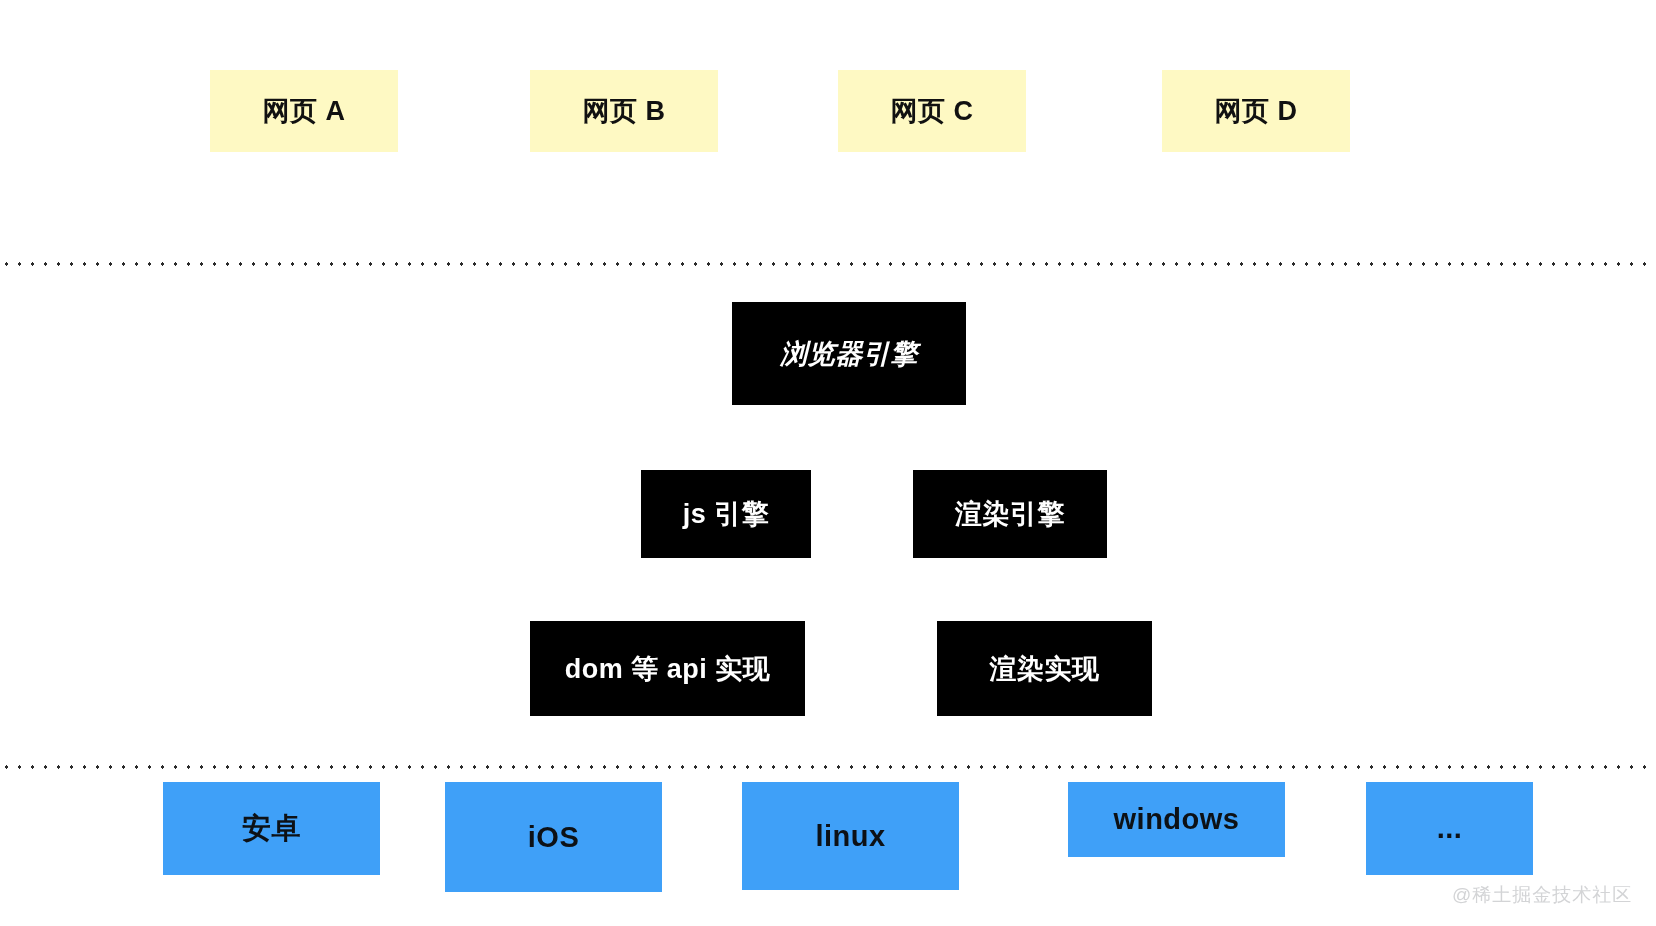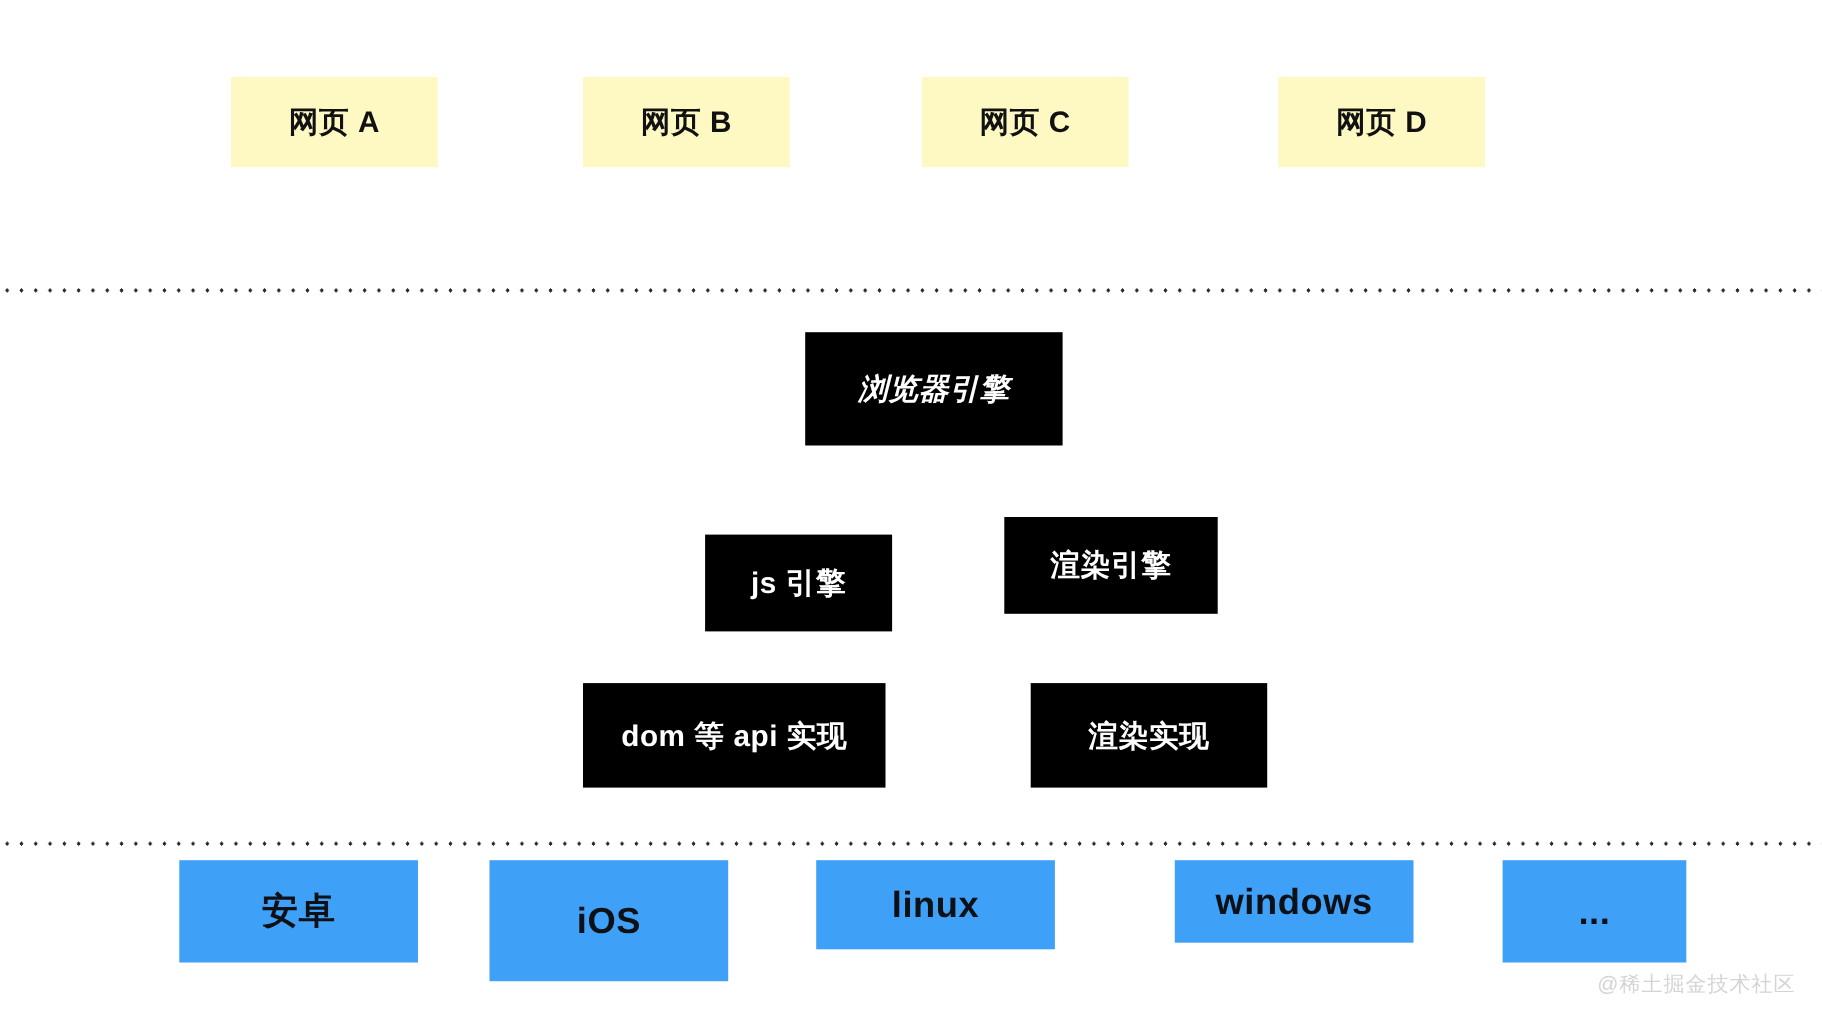--- a/index.html
+++ b/index.html
@@ -33,21 +33,21 @@
     font-size: 27px;
   }
   .box-engine {
     background: #000000;
     color: #ffffff;
     font-size: 27px;
   }
   .box-os {
     background: #3FA0F8;
     color: #0d1116;
-    font-size: 33px;
+    font-size: 29px;
   }
   .divider {
     position: absolute;
     left: 0;
     width: 1656px;
     height: 4px;
     background-image: radial-gradient(circle, #2b2b2b 1.6px, rgba(255,255,255,0) 1.8px);
     background-size: 13px 4px;
     background-repeat: repeat-x;
     background-position: 0 center;
@@ -74,39 +74,39 @@
     </div>
     <div class="box box-web" style="left: 838px; top: 70px; width: 188px; height: 82px;">
       <span>网页 C</span>
     </div>
     <div class="box box-web" style="left: 1162px; top: 70px; width: 188px; height: 82px;">
       <span>网页 D</span>
     </div>
     <div class="box box-engine" style="left: 732px; top: 302px; width: 234px; height: 103px; font-style: italic;">
       <span>浏览器引擎</span>
     </div>
-    <div class="box box-engine" style="left: 641px; top: 470px; width: 170px; height: 88px; margin-top: 16px;">
+    <div class="box box-engine" style="left: 641px; top: 470px; width: 170px; height: 88px;">
       <span>js 引擎</span>
     </div>
     <div class="box box-engine" style="left: 913px; top: 470px; width: 194px; height: 88px;">
       <span>渲染引擎</span>
     </div>
     <div class="box box-engine" style="left: 530px; top: 621px; width: 275px; height: 95px;">
       <span>dom 等 api 实现</span>
     </div>
     <div class="box box-engine" style="left: 937px; top: 621px; width: 215px; height: 95px;">
       <span>渲染实现</span>
     </div>
     <div class="box box-os" style="left: 163px; top: 782px; width: 217px; height: 93px;">
       <span>安卓</span>
     </div>
     <div class="box box-os" style="left: 445px; top: 782px; width: 217px; height: 110px;">
       <span>iOS</span>
     </div>
-    <div class="box box-os" style="left: 742px; top: 782px; width: 217px; height: 81px;">
+    <div class="box box-os" style="left: 742px; top: 782px; width: 217px; height: 108px;">
       <span>linux</span>
     </div>
     <div class="box box-os" style="left: 1068px; top: 782px; width: 217px; height: 75px;">
       <span>windows</span>
     </div>
     <div class="box box-os" style="left: 1366px; top: 782px; width: 167px; height: 93px;">
       <span>...</span>
     </div>
     <div class="divider" style="top: 262px;"></div>
     <div class="divider" style="top: 765px;"></div>

